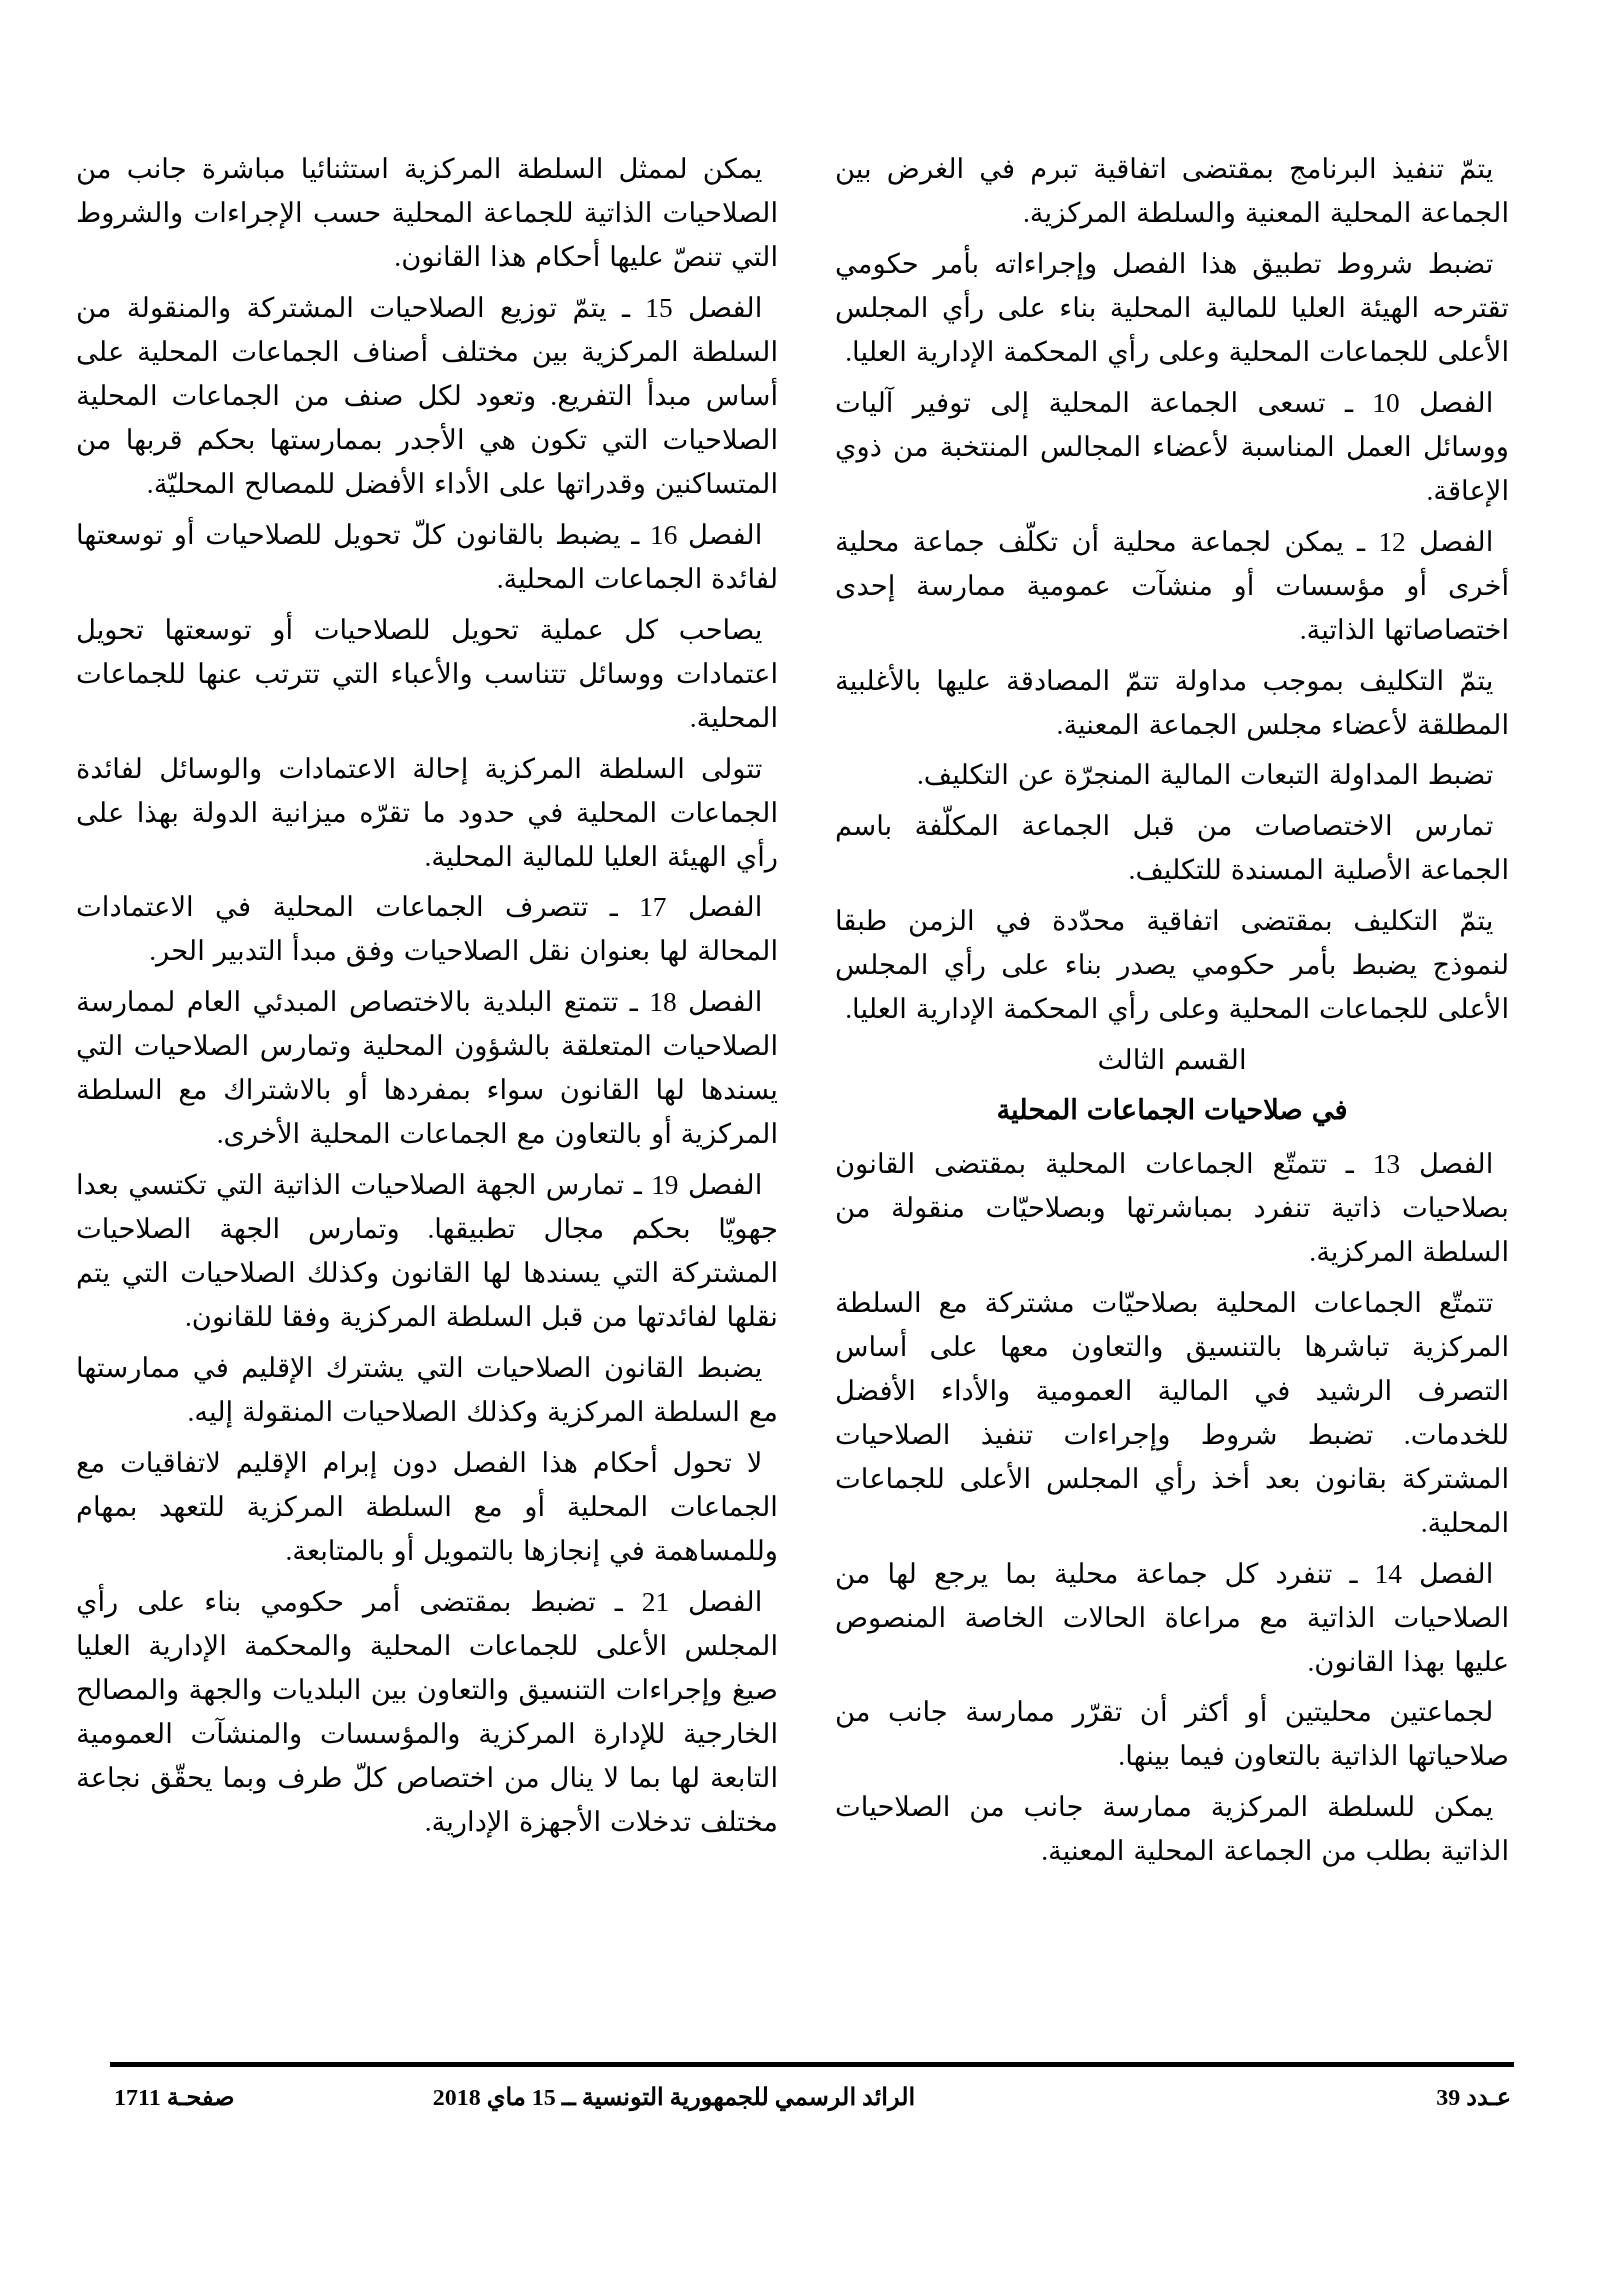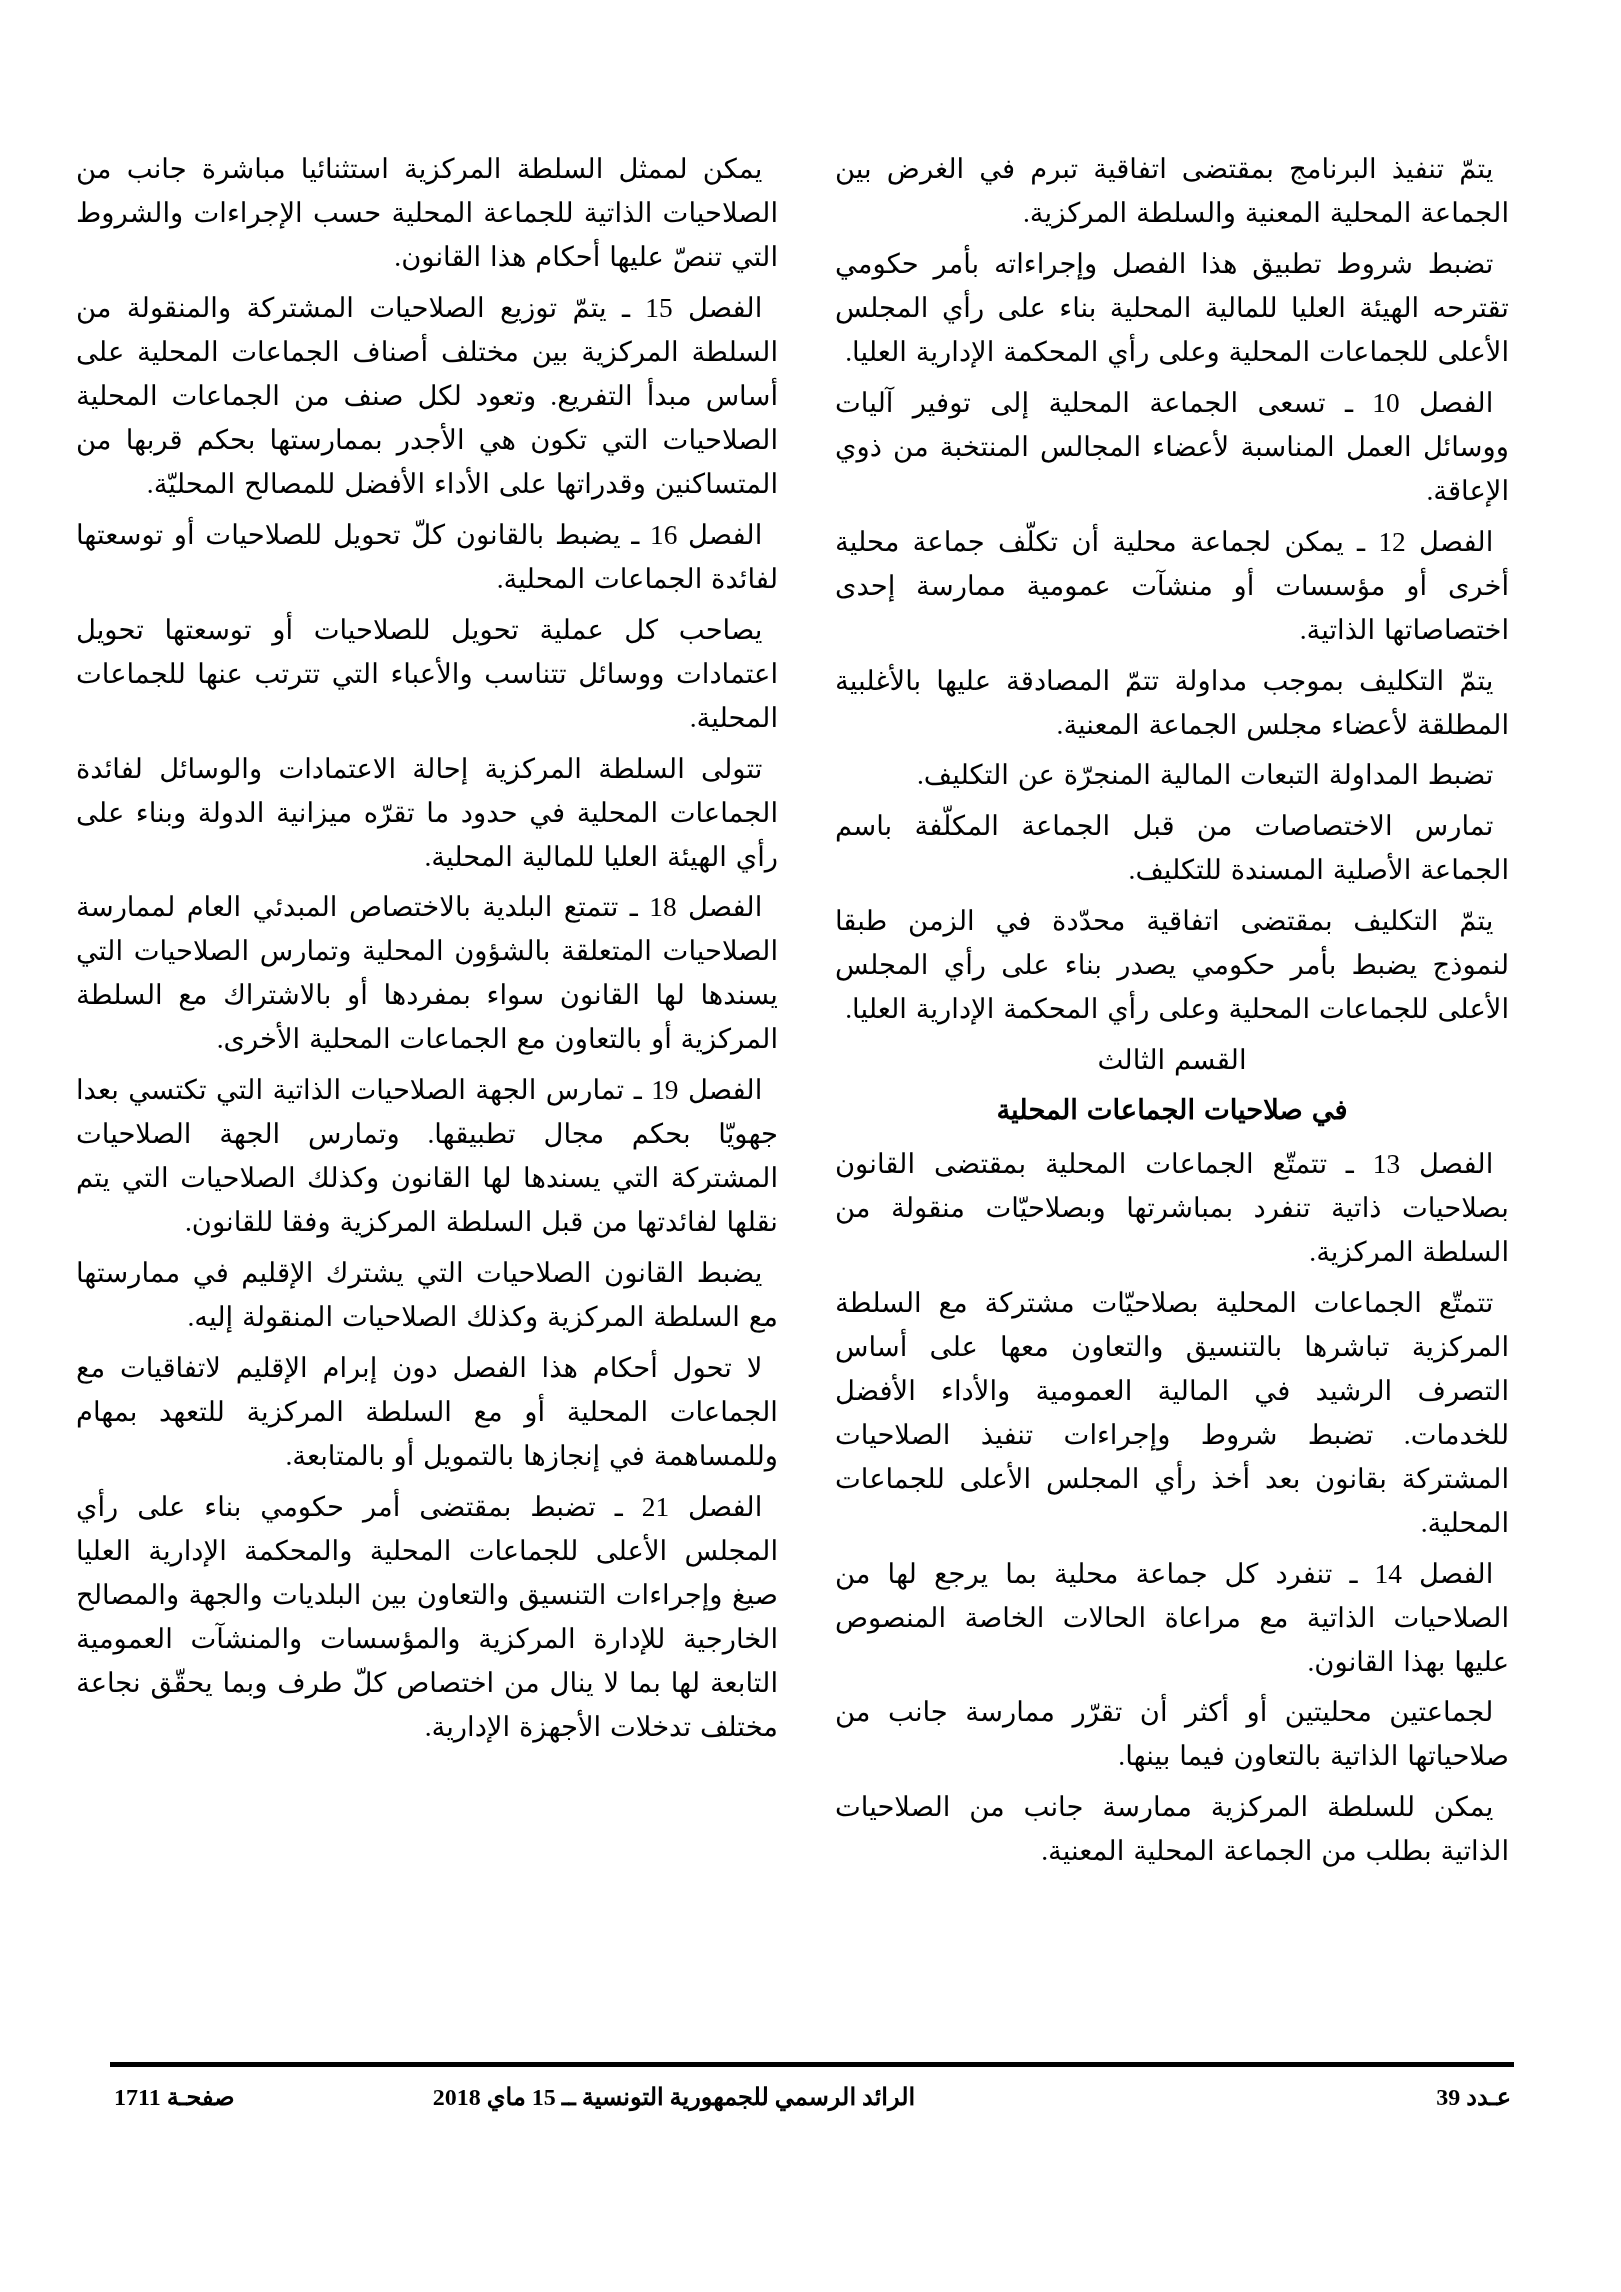--- a/index.html
+++ b/index.html
@@ -85,21 +85,22 @@
       <div class="para body" dir="rtl">الفصل 14 ـ تنفرد كل جماعة محلية بما يرجع لها من الصلاحيات الذاتية مع مراعاة الحالات الخاصة المنصوص عليها بهذا القانون.</div>
       <div class="para body" dir="rtl">لجماعتين محليتين أو أكثر أن تقرّر ممارسة جانب من صلاحياتها الذاتية بالتعاون فيما بينها.</div>
       <div class="para body" dir="rtl">يمكن للسلطة المركزية ممارسة جانب من الصلاحيات الذاتية بطلب من الجماعة المحلية المعنية.</div>
     </div>
 
   <div class="column col-left">
       <div class="para body" dir="rtl">يمكن لممثل السلطة المركزية استثنائيا مباشرة جانب من الصلاحيات الذاتية للجماعة المحلية حسب الإجراءات والشروط التي تنصّ عليها أحكام هذا القانون.</div>
       <div class="para body" dir="rtl">الفصل 15 ـ يتمّ توزيع الصلاحيات المشتركة والمنقولة من السلطة المركزية بين مختلف أصناف الجماعات المحلية على أساس مبدأ التفريع. وتعود لكل صنف من الجماعات المحلية الصلاحيات التي تكون هي الأجدر بممارستها بحكم قربها من المتساكنين وقدراتها على الأداء الأفضل للمصالح المحليّة.</div>
       <div class="para body" dir="rtl">الفصل 16 ـ يضبط بالقانون كلّ تحويل للصلاحيات أو توسعتها لفائدة الجماعات المحلية.</div>
       <div class="para body" dir="rtl">يصاحب كل عملية تحويل للصلاحيات أو توسعتها تحويل اعتمادات ووسائل تتناسب والأعباء التي تترتب عنها للجماعات المحلية.</div>
-      <div class="para body" dir="rtl">تتولى السلطة المركزية إحالة الاعتمادات والوسائل لفائدة الجماعات المحلية في حدود ما تقرّه ميزانية الدولة وبناء على رأي الهيئة العليا للمالية المحلية.</div>
+      <div class="para body" dir="rtl">تتولى السلطة المركزية إحالة الاعتمادات والوسائل لفائدة الجماعات المحلية في حدود ما تقرّه ميزانية الدولة بهذا على رأي الهيئة العليا للمالية المحلية.</div>
+      <div class="para body" dir="rtl">الفصل 17 ـ تتصرف الجماعات المحلية في الاعتمادات المحالة لها بعنوان نقل الصلاحيات وفق مبدأ التدبير الحر.</div>
       <div class="para body" dir="rtl">الفصل 18 ـ تتمتع البلدية بالاختصاص المبدئي العام لممارسة الصلاحيات المتعلقة بالشؤون المحلية وتمارس الصلاحيات التي يسندها لها القانون سواء بمفردها أو بالاشتراك مع السلطة المركزية أو بالتعاون مع الجماعات المحلية الأخرى.</div>
       <div class="para body" dir="rtl">الفصل 19 ـ تمارس الجهة الصلاحيات الذاتية التي تكتسي بعدا جهويّا بحكم مجال تطبيقها. وتمارس الجهة الصلاحيات المشتركة التي يسندها لها القانون وكذلك الصلاحيات التي يتم نقلها لفائدتها من قبل السلطة المركزية وفقا للقانون.</div>
       <div class="para body" dir="rtl">يضبط القانون الصلاحيات التي يشترك الإقليم في ممارستها مع السلطة المركزية وكذلك الصلاحيات المنقولة إليه.</div>
       <div class="para body" dir="rtl">لا تحول أحكام هذا الفصل دون إبرام الإقليم لاتفاقيات مع الجماعات المحلية أو مع السلطة المركزية للتعهد بمهام وللمساهمة في إنجازها بالتمويل أو بالمتابعة.</div>
       <div class="para body" dir="rtl">الفصل 21 ـ تضبط بمقتضى أمر حكومي بناء على رأي المجلس الأعلى للجماعات المحلية والمحكمة الإدارية العليا صيغ وإجراءات التنسيق والتعاون بين البلديات والجهة والمصالح الخارجية للإدارة المركزية والمؤسسات والمنشآت العمومية التابعة لها بما لا ينال من اختصاص كلّ طرف وبما يحقّق نجاعة مختلف تدخلات الأجهزة الإدارية.</div>
     </div>
 
   <div class="footer-rule"></div>
 
   <div class="footer-text footer-issue">عـدد 39</div>

